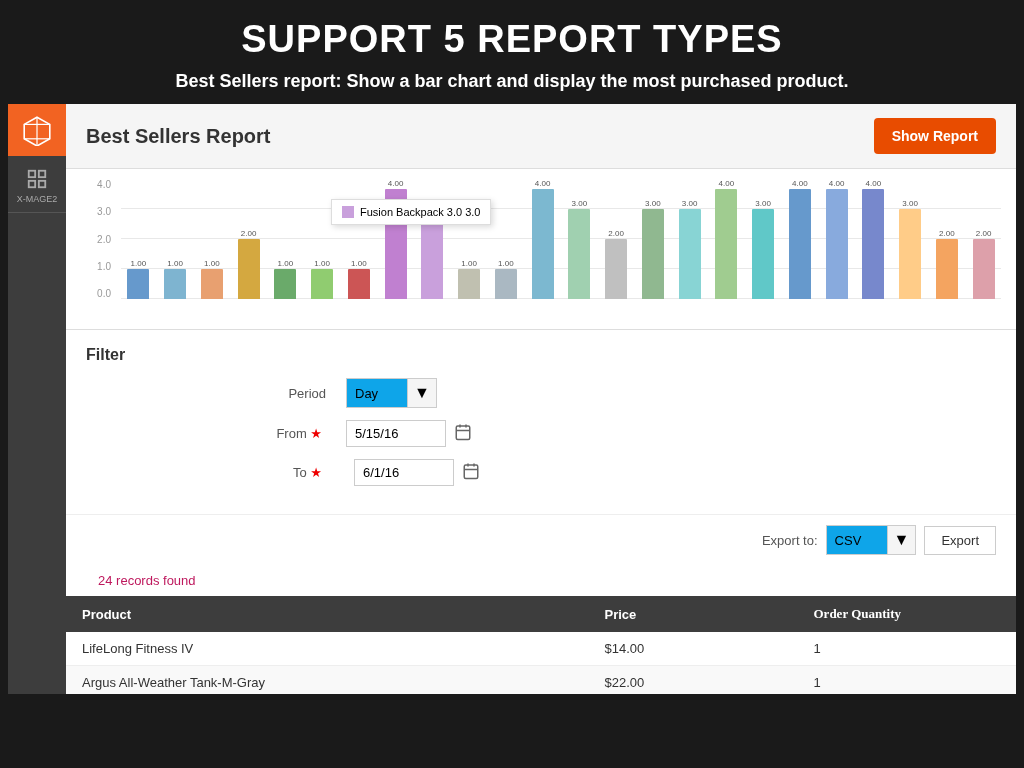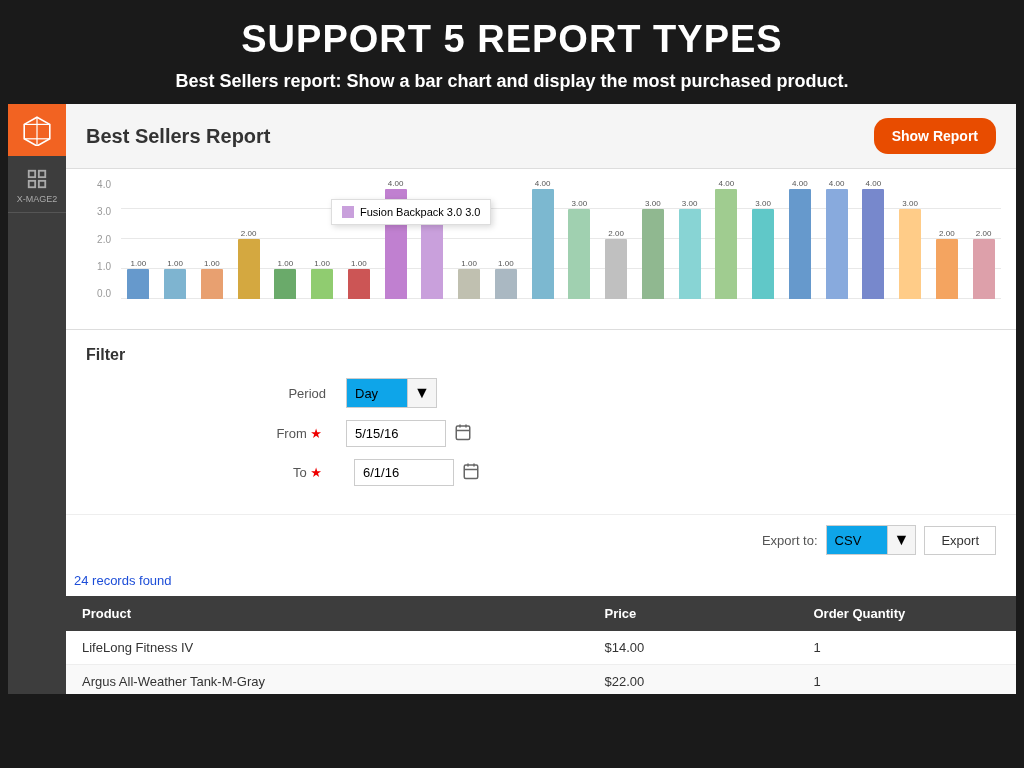--- a/index.html
+++ b/index.html
@@ -68,21 +68,21 @@
       color: #333;
     }
     .show-report-btn {
       background: #e84c00;
       color: white;
       border: none;
       padding: 10px 18px;
       font-size: 14px;
       font-weight: 600;
       cursor: pointer;
-      border-radius: 14px;
+      border-radius: 4px;
     }
     .chart-area {
       background: white;
       margin: 0;
       padding: 10px 15px 5px;
       position: relative;
       height: 160px;
       overflow: hidden;
     }
     .chart-inner {
@@ -226,22 +226,22 @@
     .export-btn {
       background: white;
       border: 1px solid #ccc;
       padding: 6px 16px;
       font-size: 13px;
       cursor: pointer;
       color: #333;
     }
     .records-count {
       font-size: 13px;
-      color: #1d4ed8;
-      padding: 8px 8px;
+      color: #be185d;
+      padding: 8px 32px;
       background: white;
     }
     table {
       width: 100%;
       border-collapse: collapse;
       background: white;
     }
     thead tr {
       background: #3d3d3d;
     }
@@ -490,21 +490,21 @@
       <button class="export-btn">Export</button>
     </div>
 
     <div class="records-count">24 records found</div>
 
     <table>
       <thead>
         <tr>
           <th style="width:55%;">Product</th>
           <th style="width:22%;">Price</th>
-          <th style="width:23%;">Order Quantity</th>
+          <th style="width:23%;font-family:Liberation Serif, serif;">Order Quantity</th>
         </tr>
       </thead>
       <tbody id="table-body">
       <tr>
     <td>LifeLong Fitness IV</td>
     <td>$14.00</td>
     <td>1</td>
   </tr>
           <tr>
     <td>Argus All-Weather Tank-M-Gray</td>

